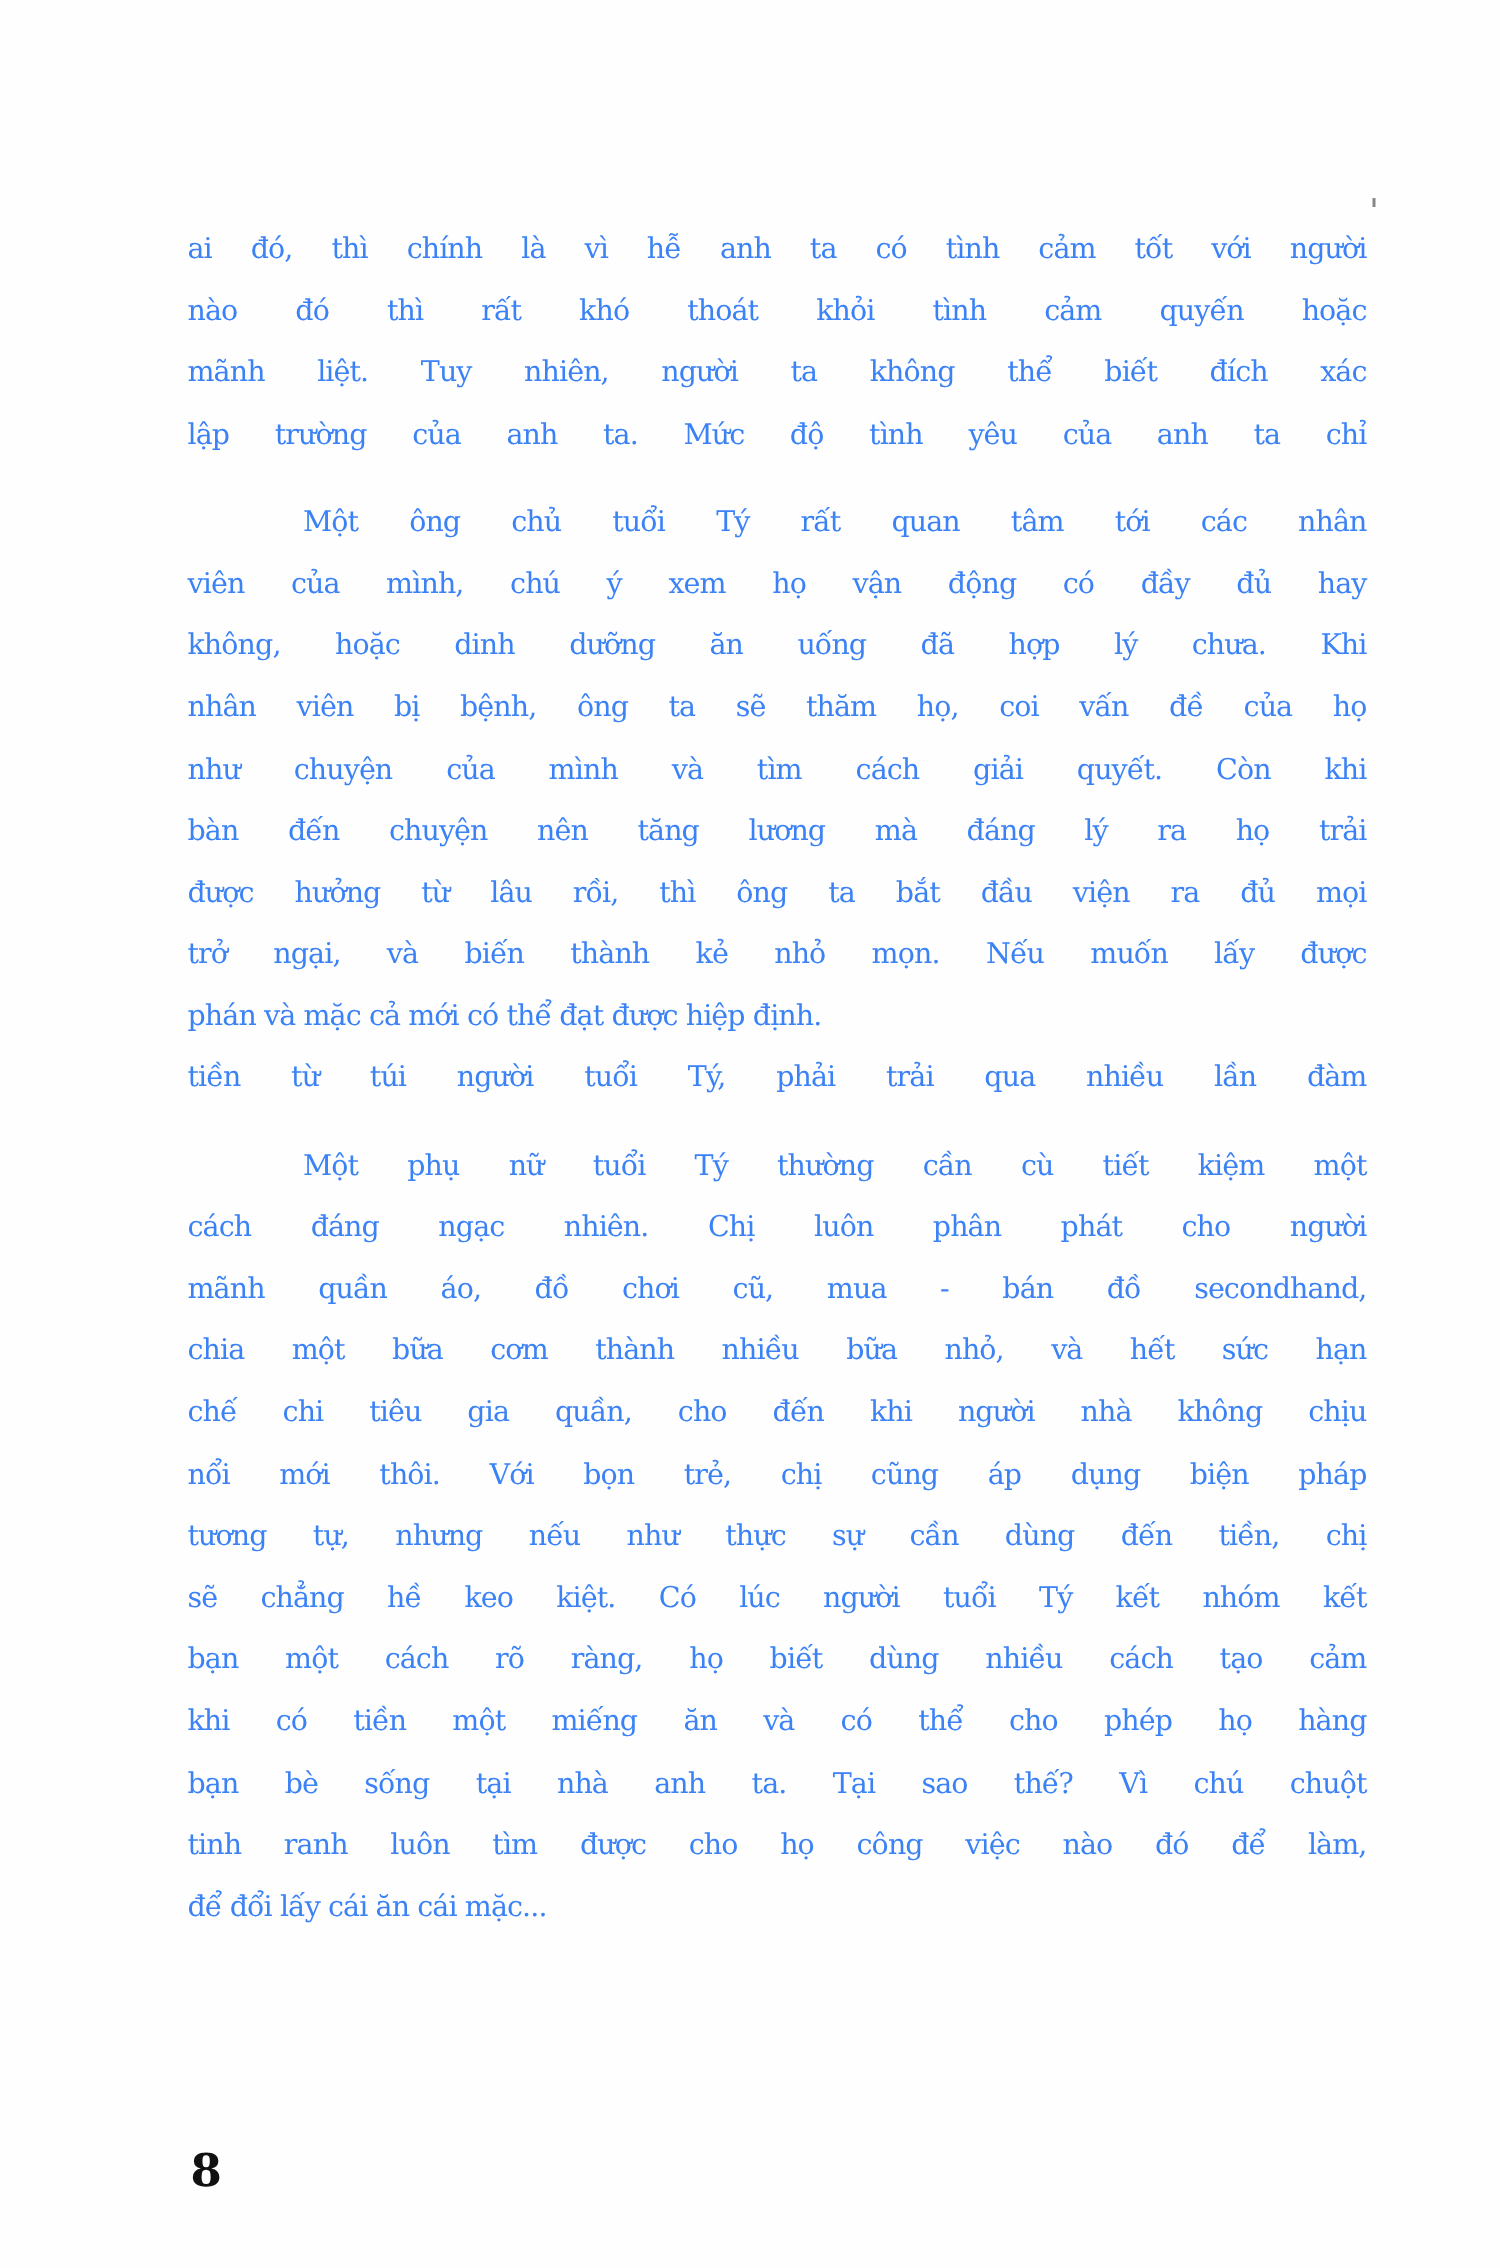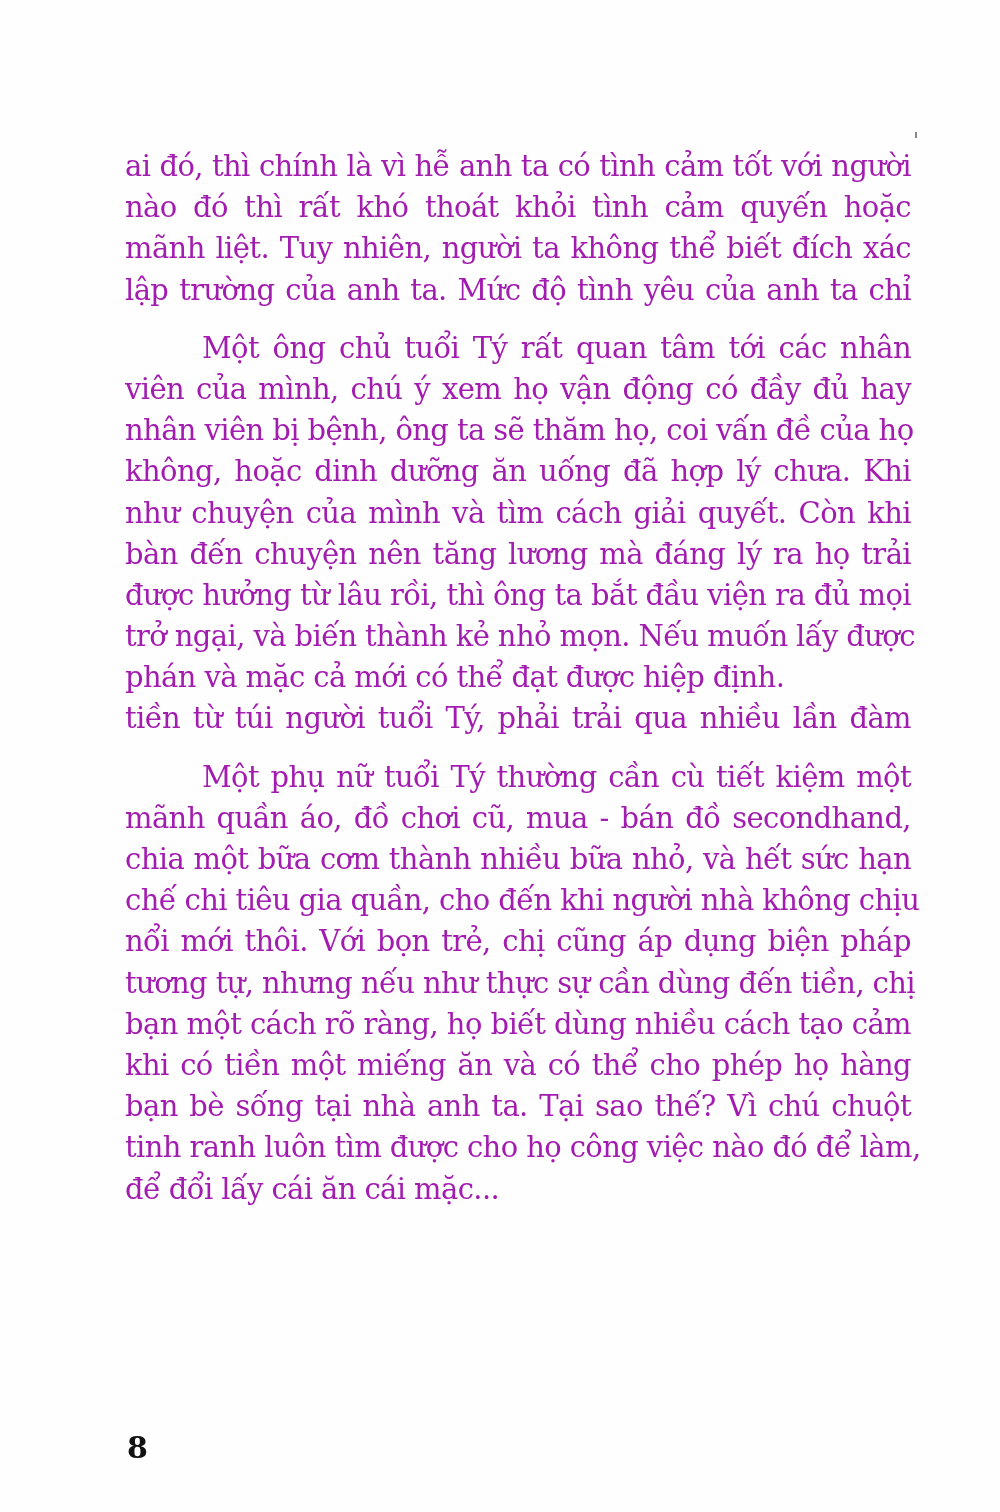--- a/index.html
+++ b/index.html
@@ -4,21 +4,21 @@
   <style>
     html, body { margin: 0; padding: 0; background: #ffffff; }
     body { width: 1000px; height: 1512px; position: relative; overflow: hidden; }
     .page {
       position: absolute; left: 0; top: 0; width: 1000px; height: 1512px;
       background: #fefefe;
     }
     .text-block {
       position: absolute; left: 125px; top: 146px; width: 786px;
       font-family: "DejaVu Serif", "Liberation Serif", serif;
-      font-size: 29px; line-height: 41.2px; color: #a21caf;
+      font-size: 19px; line-height: 41.2px; color: #3b82f6;
       letter-spacing: -0.6px;
     }
     .line {
       display: block; white-space: nowrap; text-align: justify;
       text-align-last: justify; height: 41.2px;
     }
     .line.last { text-align-last: left; }
     .line.indent { padding-left: 77px; }
     .para-gap { height: 17px; }
     .page-number {
@@ -40,38 +40,40 @@
       <span class="line">ai đó, thì chính là vì hễ anh ta có tình cảm tốt với người</span>
       <span class="line">nào đó thì rất khó thoát khỏi tình cảm quyến hoặc</span>
       <span class="line">mãnh liệt. Tuy nhiên, người ta không thể biết đích xác</span>
       <span class="line">lập trường của anh ta. Mức độ tình yêu của anh ta chỉ</span>
     </div>
     <div class="para-gap"></div>
 
     <div>
       <span class="line indent">Một ông chủ tuổi Tý rất quan tâm tới các nhân</span>
       <span class="line">viên của mình, chú ý xem họ vận động có đầy đủ hay</span>
+      <span class="line">không, hoặc dinh dưỡng ăn uống đã hợp lý chưa. Khi</span>
       <span class="line">nhân viên bị bệnh, ông ta sẽ thăm họ, coi vấn đề của họ</span>
-      <span class="line">không, hoặc dinh dưỡng ăn uống đã hợp lý chưa. Khi</span>
       <span class="line">như chuyện của mình và tìm cách giải quyết. Còn khi</span>
       <span class="line">bàn đến chuyện nên tăng lương mà đáng lý ra họ trải</span>
       <span class="line">được hưởng từ lâu rồi, thì ông ta bắt đầu viện ra đủ mọi</span>
       <span class="line">trở ngại, và biến thành kẻ nhỏ mọn. Nếu muốn lấy được</span>
       <span class="line last">phán và mặc cả mới có thể đạt được hiệp định.</span>
       <span class="line">tiền từ túi người tuổi Tý, phải trải qua nhiều lần đàm</span>
     </div>
     <div class="para-gap"></div>
 
     <div>
       <span class="line indent">Một phụ nữ tuổi Tý thường cần cù tiết kiệm một</span>
+      <span class="line">cách đáng ngạc nhiên. Chị luôn phân phát cho người</span>
       <span class="line">mãnh quần áo, đồ chơi cũ, mua - bán đồ secondhand,</span>
       <span class="line">chia một bữa cơm thành nhiều bữa nhỏ, và hết sức hạn</span>
       <span class="line">chế chi tiêu gia quần, cho đến khi người nhà không chịu</span>
       <span class="line">nổi mới thôi. Với bọn trẻ, chị cũng áp dụng biện pháp</span>
       <span class="line">tương tự, nhưng nếu như thực sự cần dùng đến tiền, chị</span>
+      <span class="line">sẽ chẳng hề keo kiệt. Có lúc người tuổi Tý kết nhóm kết</span>
       <span class="line">bạn một cách rõ ràng, họ biết dùng nhiều cách tạo cảm</span>
       <span class="line">khi có tiền một miếng ăn và có thể cho phép họ hàng</span>
       <span class="line">bạn bè sống tại nhà anh ta. Tại sao thế? Vì chú chuột</span>
       <span class="line">tinh ranh luôn tìm được cho họ công việc nào đó để làm,</span>
       <span class="line last">để đổi lấy cái ăn cái mặc...</span>
     </div>
   </div>
 
   <div class="page-number">8</div>
 </div>

